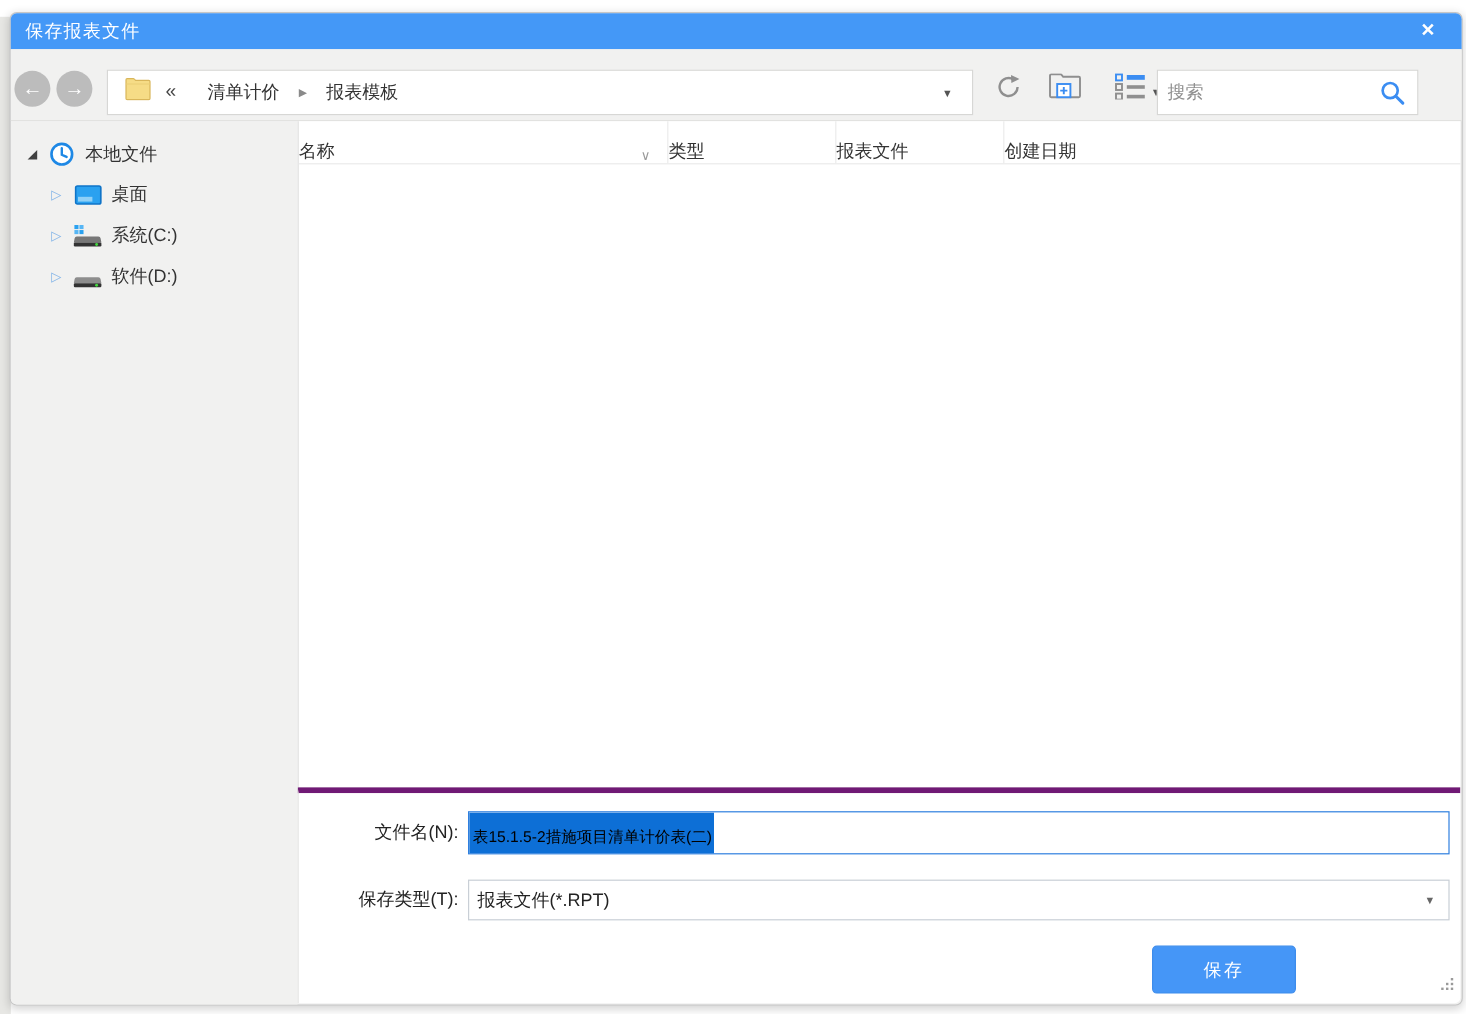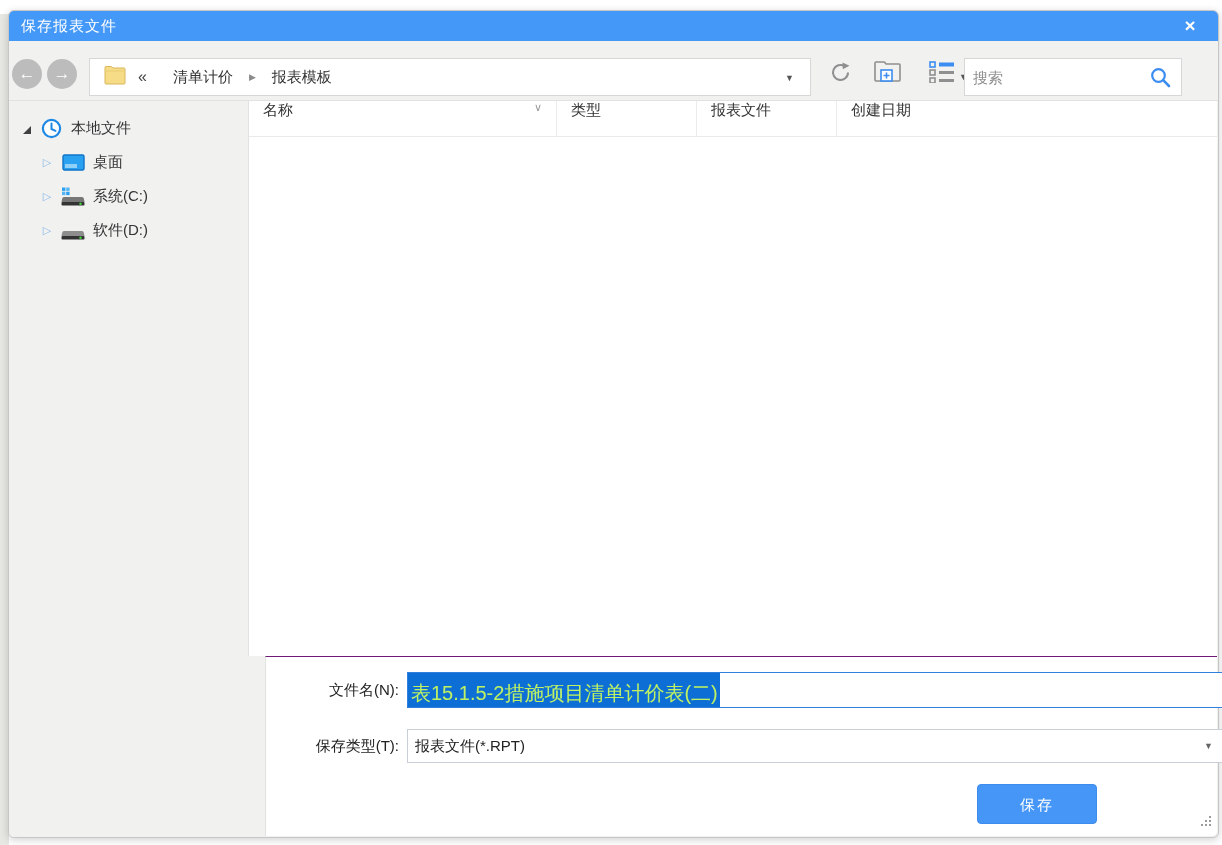--- a/index.html
+++ b/index.html
@@ -60,37 +60,37 @@
   .exp-open { width:0; height:0; border-left:8px solid transparent; border-bottom:8px solid #404040;
     display:inline-block; margin-left:3px; }
   .exp-closed { color:#86b6e8; font-size:11px; }
   .tree-ic { width:24px; margin-left:7px; display:flex; justify-content:center; }
   .tree-label { margin-left:8px; white-space:nowrap; }
 
   
   .filelist { position:absolute; left:239px; top:90px; right:1px; height:555px; background:#fff;
     border-left:1px solid #e2e2e0; }
   .list-header { display:flex; height:36px; border-bottom:1px solid #eaeaea; font-size:15px; color:#333; }
-  .col { display:flex; align-items:flex-start; padding-left:14px; border-right:1px solid #ececec; cursor:pointer; }
+  .col { display:flex; align-items:flex-end; border-right:1px solid #ececec; cursor:pointer; }
   .col-name { width:308px; position:relative; }
   .col-type { width:140px; }
   .col-mod  { width:140px; }
   .col-created { flex:1; border-right:none; }
   .sort-chevron { position:absolute; right:14px; color:#9a9a9a; font-size:11px; }
 
   
   .bottom-panel { position:absolute; left:239px; top:645px; right:1px; bottom:1px; background:#fff;
-    border-left:1px solid #e2e2e0; border-top:1px solid #701a75; border-radius:0 0 5px 0;margin-left:17px; }
+    border-left:1px solid #e2e2e0; border-top:5px solid #701a75; border-radius:0 0 5px 0; }
   .frm-label { position:absolute; left:0; width:133px; text-align:right; font-size:15px; color:#222; }
   .lbl-name { top:15px; line-height:36px; }
   .lbl-type { top:72px; line-height:34px; }
 
   .filename-input { position:absolute; left:141px; top:15px; width:818px; height:36px; background:#fff;
     border:1px solid #2f7fdf; display:flex; align-items:center; overflow:hidden; cursor:text; }
-  .sel-text { background:#0d6fd6; color:#bef264; font-size:20px; padding:12px 2px 5px 3px; white-space:nowrap; }
+  .sel-text { background:#0d6fd6; color:#000000; font-size:13px; padding:12px 2px 5px 3px; white-space:nowrap; }
 
   .type-combo { position:absolute; left:141px; top:72px; width:818px; height:34px; background:#fff;
     border:1px solid #c9cfd6; display:flex; align-items:center; font-size:15px; color:#222;
     padding-left:7px; cursor:pointer; }
   .combo-drop { position:absolute; right:11px; font-size:9px; color:#666; }
 
   .btn { position:absolute; top:127px; height:40px; border-radius:4px; font-size:15px;
     text-align:center; line-height:40px; cursor:pointer; letter-spacing:2px; }
   .btn-save { left:711px; width:120px; background:#4596f7; color:#fff; border:1px solid #3d8cec; }
   .btn-cancel { left:841px; width:110px; background:#fff; color:#333; border:1px solid #d4d4d4; }

